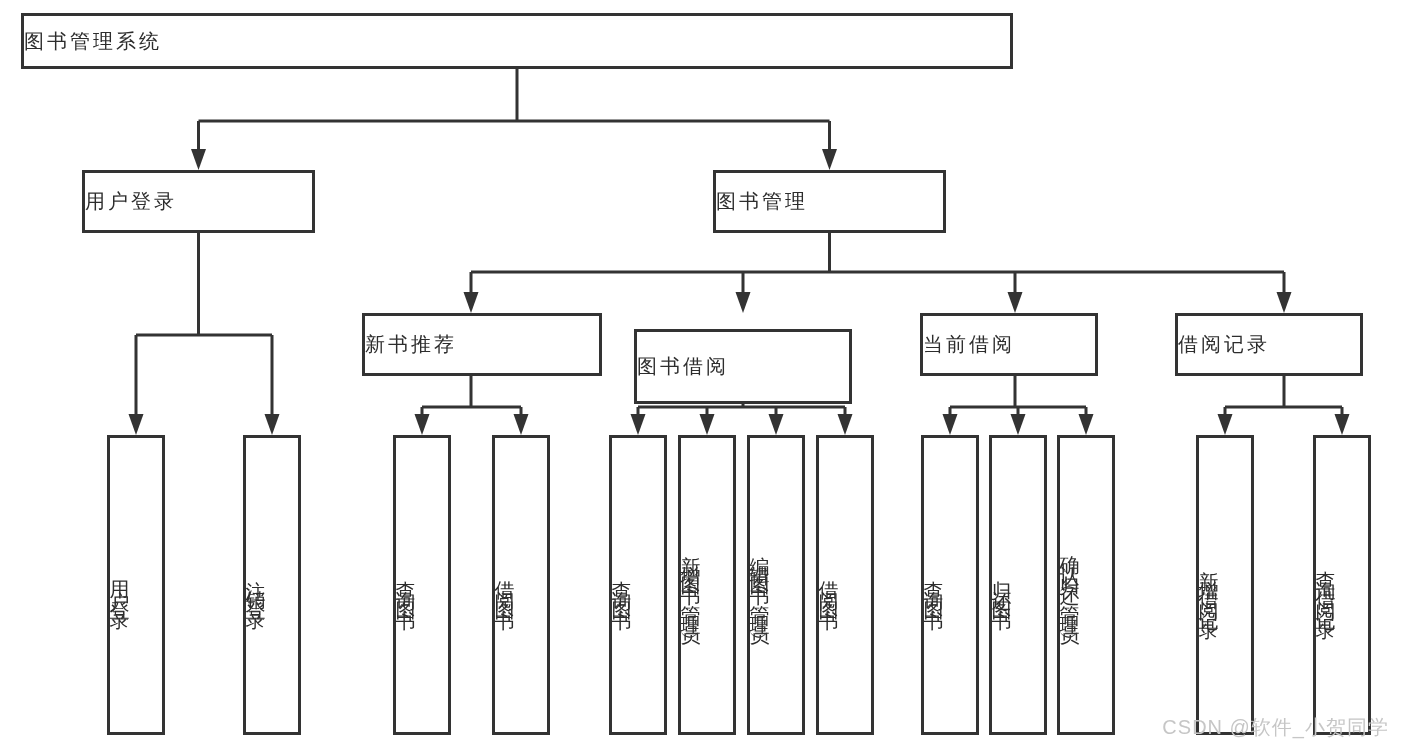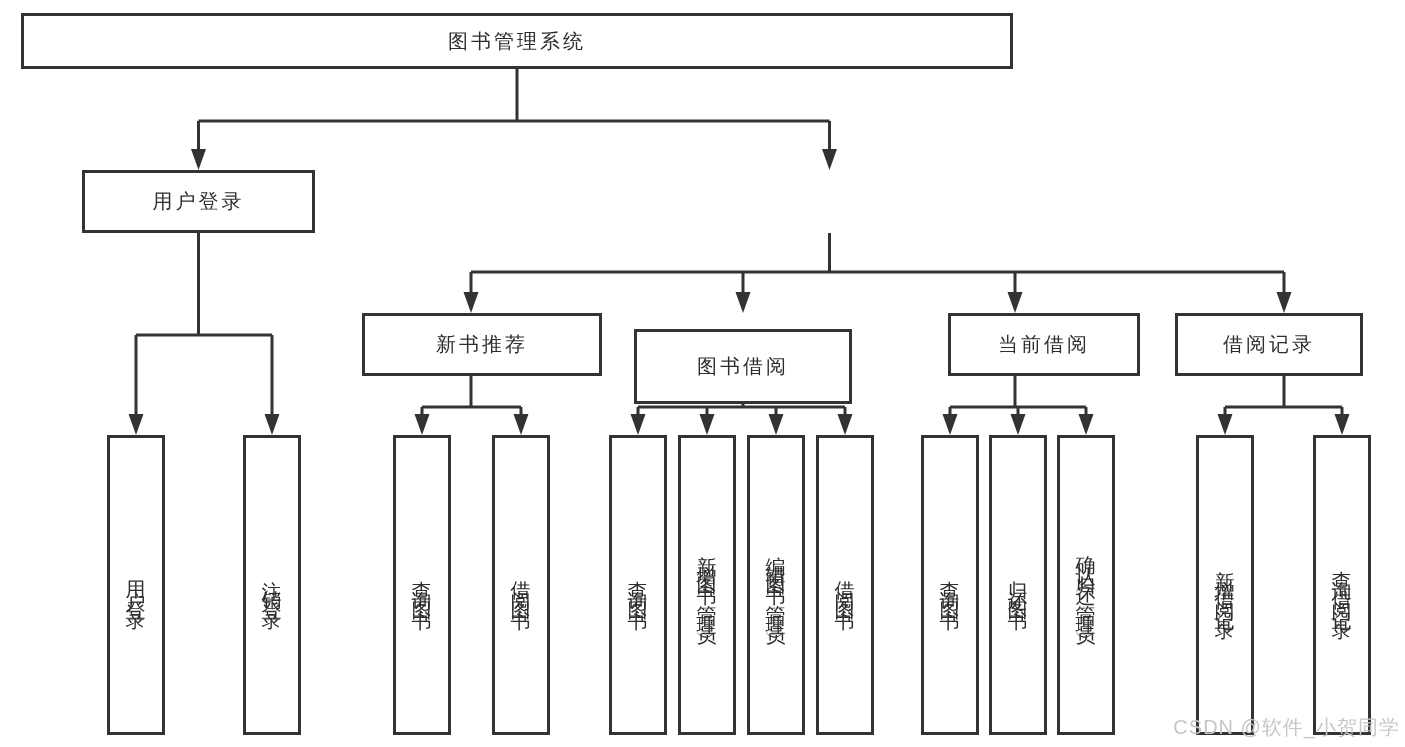--- a/index.html
+++ b/index.html
@@ -17,41 +17,40 @@
     font-family:"Liberation Sans","DejaVu Sans",sans-serif;
   }
   #connectors{position:absolute;left:0;top:0;z-index:1;}
   .box{
     position:absolute;
     box-sizing:border-box;
     background:var(--bg);
     border:3px solid var(--line);
     display:flex;
     align-items:center;
-    justify-content:center;
     z-index:2;
   }
   .h-label{
     font-size:20px;
     letter-spacing:3px;
     color:var(--text);
     white-space:nowrap;
   }
   .v-label{
     writing-mode:vertical-rl;
     text-orientation:mixed;
     font-size:20px;
     line-height:1;
     letter-spacing:10px;
     color:var(--text);
     white-space:nowrap;
   }
   .watermark{
     position:absolute;
-    right:5px;
+    right:16px;
     top:714px;
     font-size:20px;
     letter-spacing:1px;
     color:var(--wm);
     z-index:5;
     white-space:nowrap;
   }
 </style>
 </head>
 <body>
@@ -91,28 +90,31 @@
     </g>
   </svg>
 
   <div class="box" style="left:21px;top:13px;width:992px;height:56px">
     <span class="h-label">图书管理系统</span>
   </div>
 
   <div class="box" style="left:82px;top:170px;width:233px;height:63px">
     <span class="h-label">用户登录</span>
   </div>
+  <div class="box" style="left:713px;top:170px;width:233px;height:63px">
+    <span class="h-label">图书管理</span>
+  </div>
 
   <div class="box" style="left:362px;top:313px;width:240px;height:63px">
     <span class="h-label">新书推荐</span>
   </div>
   <div class="box" style="left:634px;top:329px;width:218px;height:75px">
     <span class="h-label">图书借阅</span>
   </div>
-  <div class="box" style="left:948px;top:313px;width:192px;height:63px">
+  <div class="box" style="left:920px;top:313px;width:178px;height:63px">
     <span class="h-label">当前借阅</span>
   </div>
   <div class="box" style="left:1175px;top:313px;width:188px;height:63px">
     <span class="h-label">借阅记录</span>
   </div>
 
   <div class="box" style="left:107px;top:435px;width:58px;height:300px">
     <span class="v-label">用户登录</span>
   </div>
   <div class="box" style="left:243px;top:435px;width:58px;height:300px">

